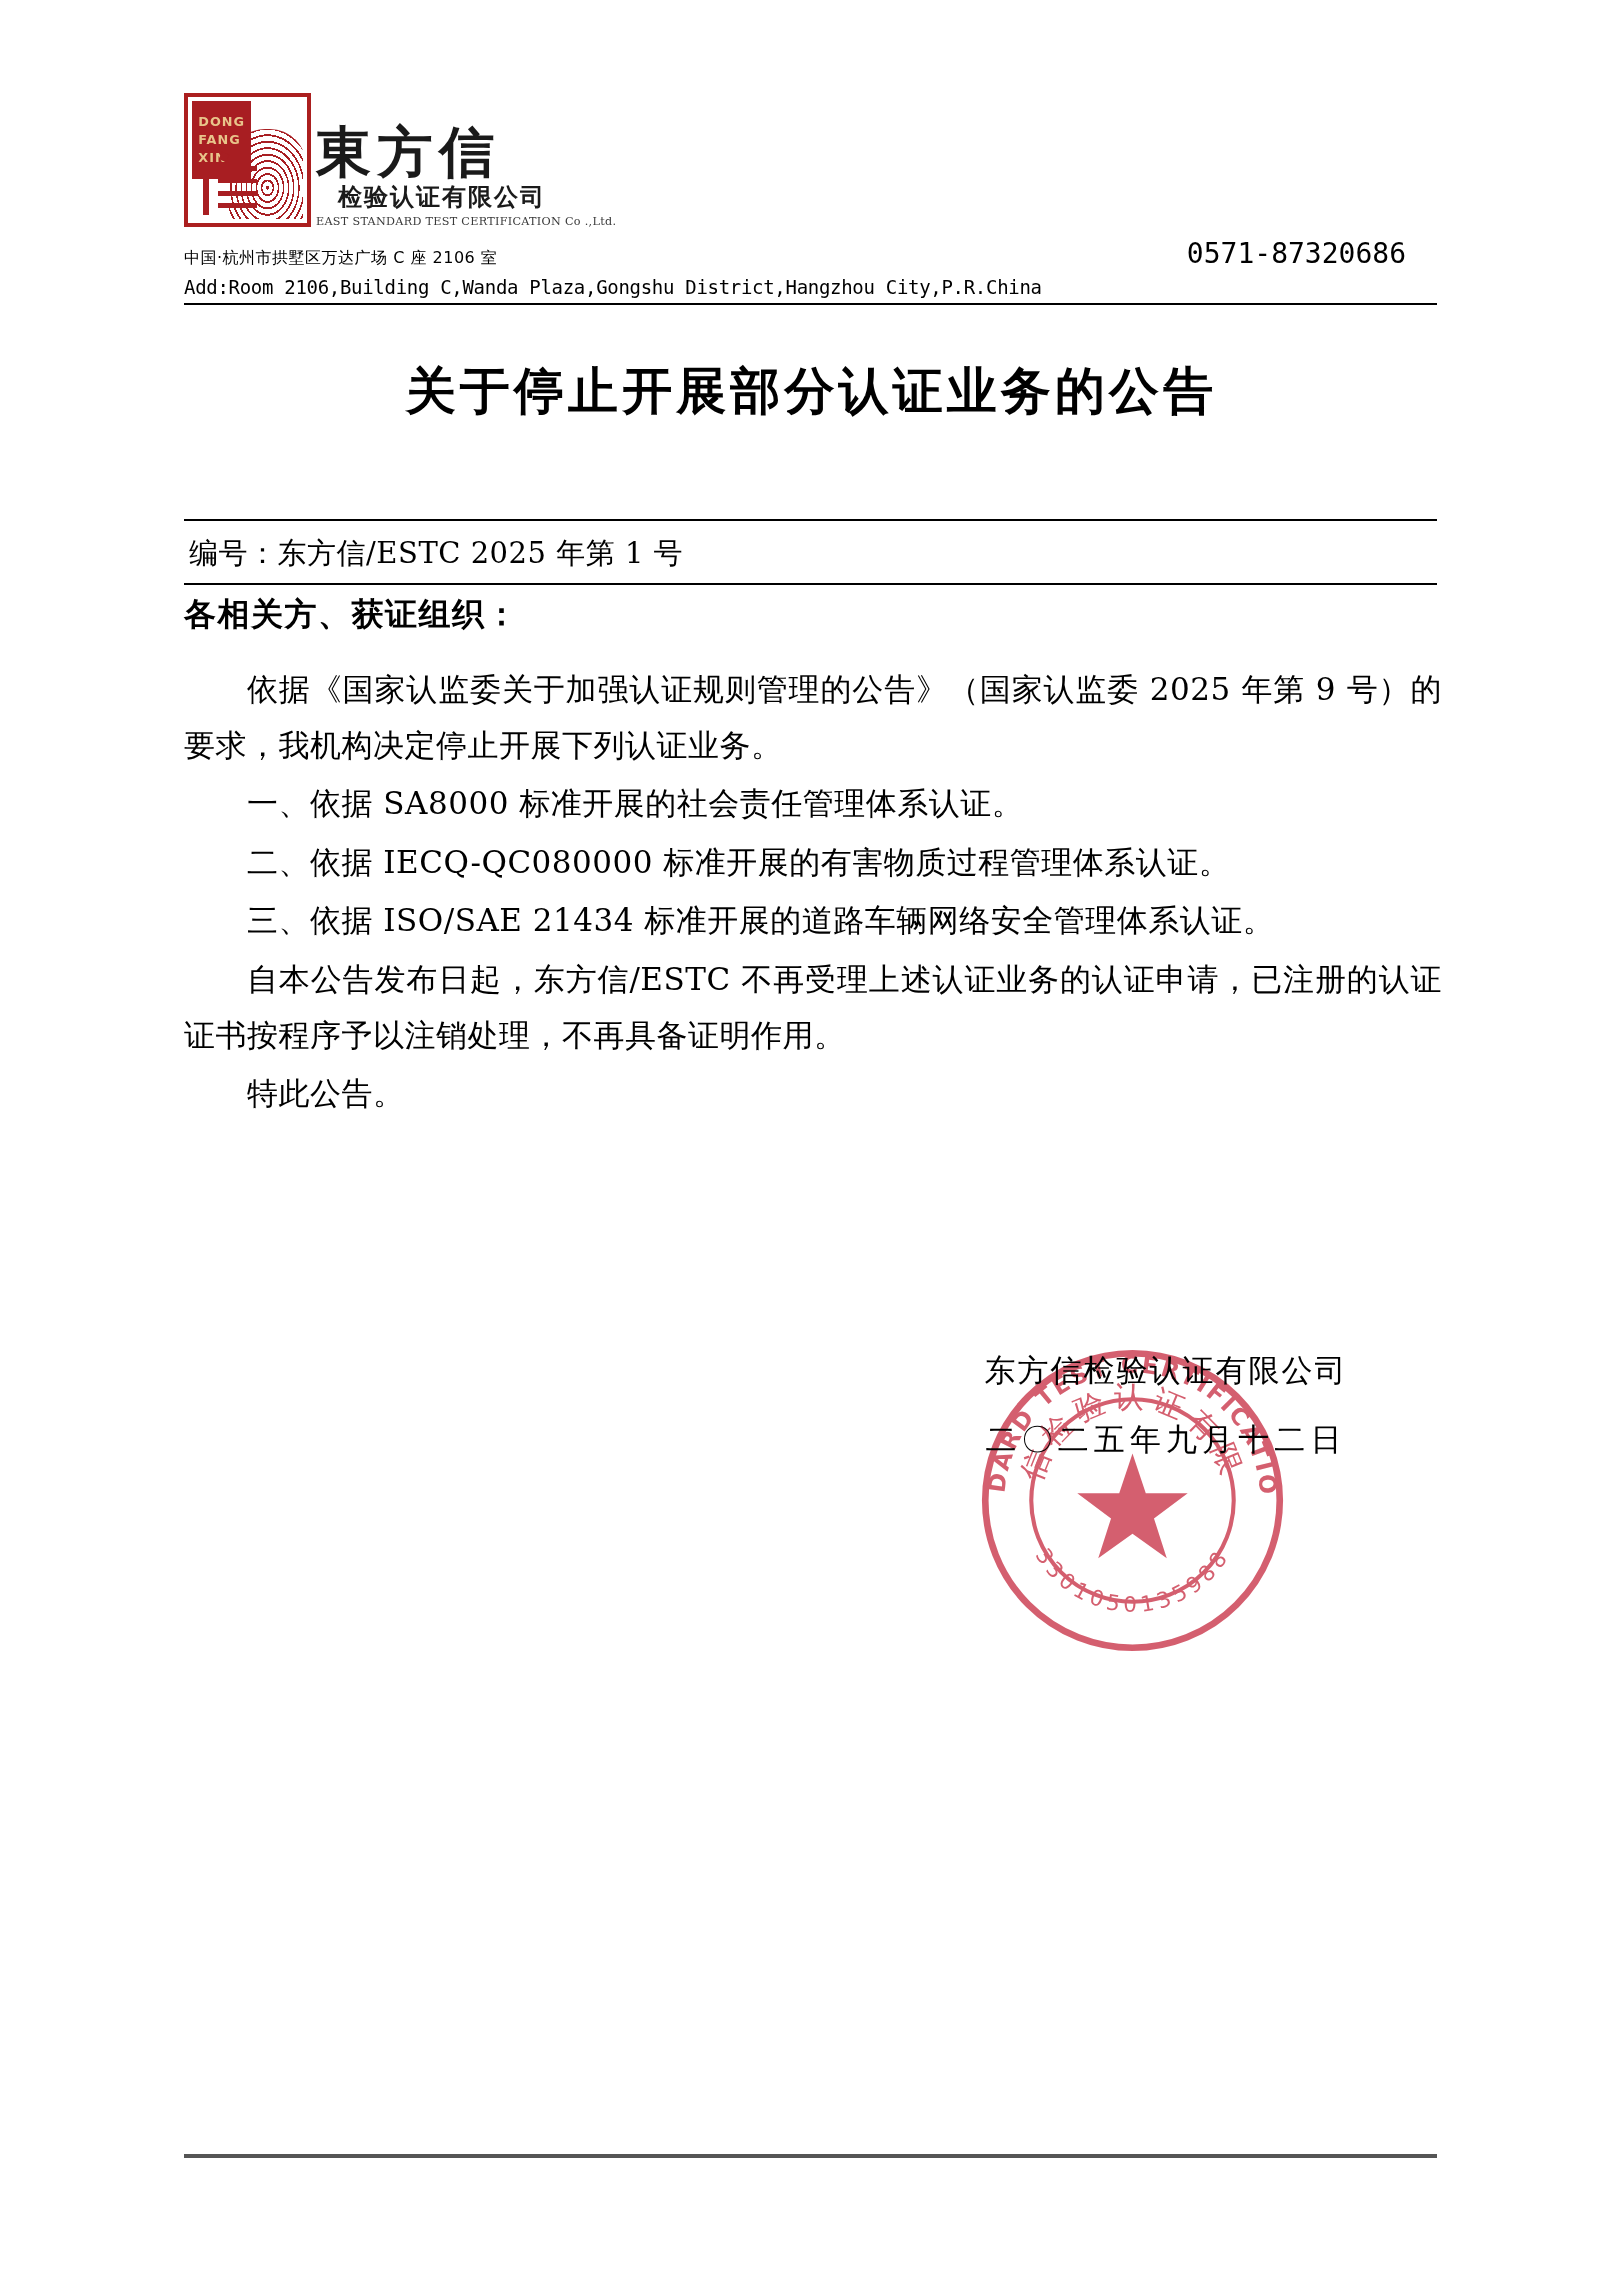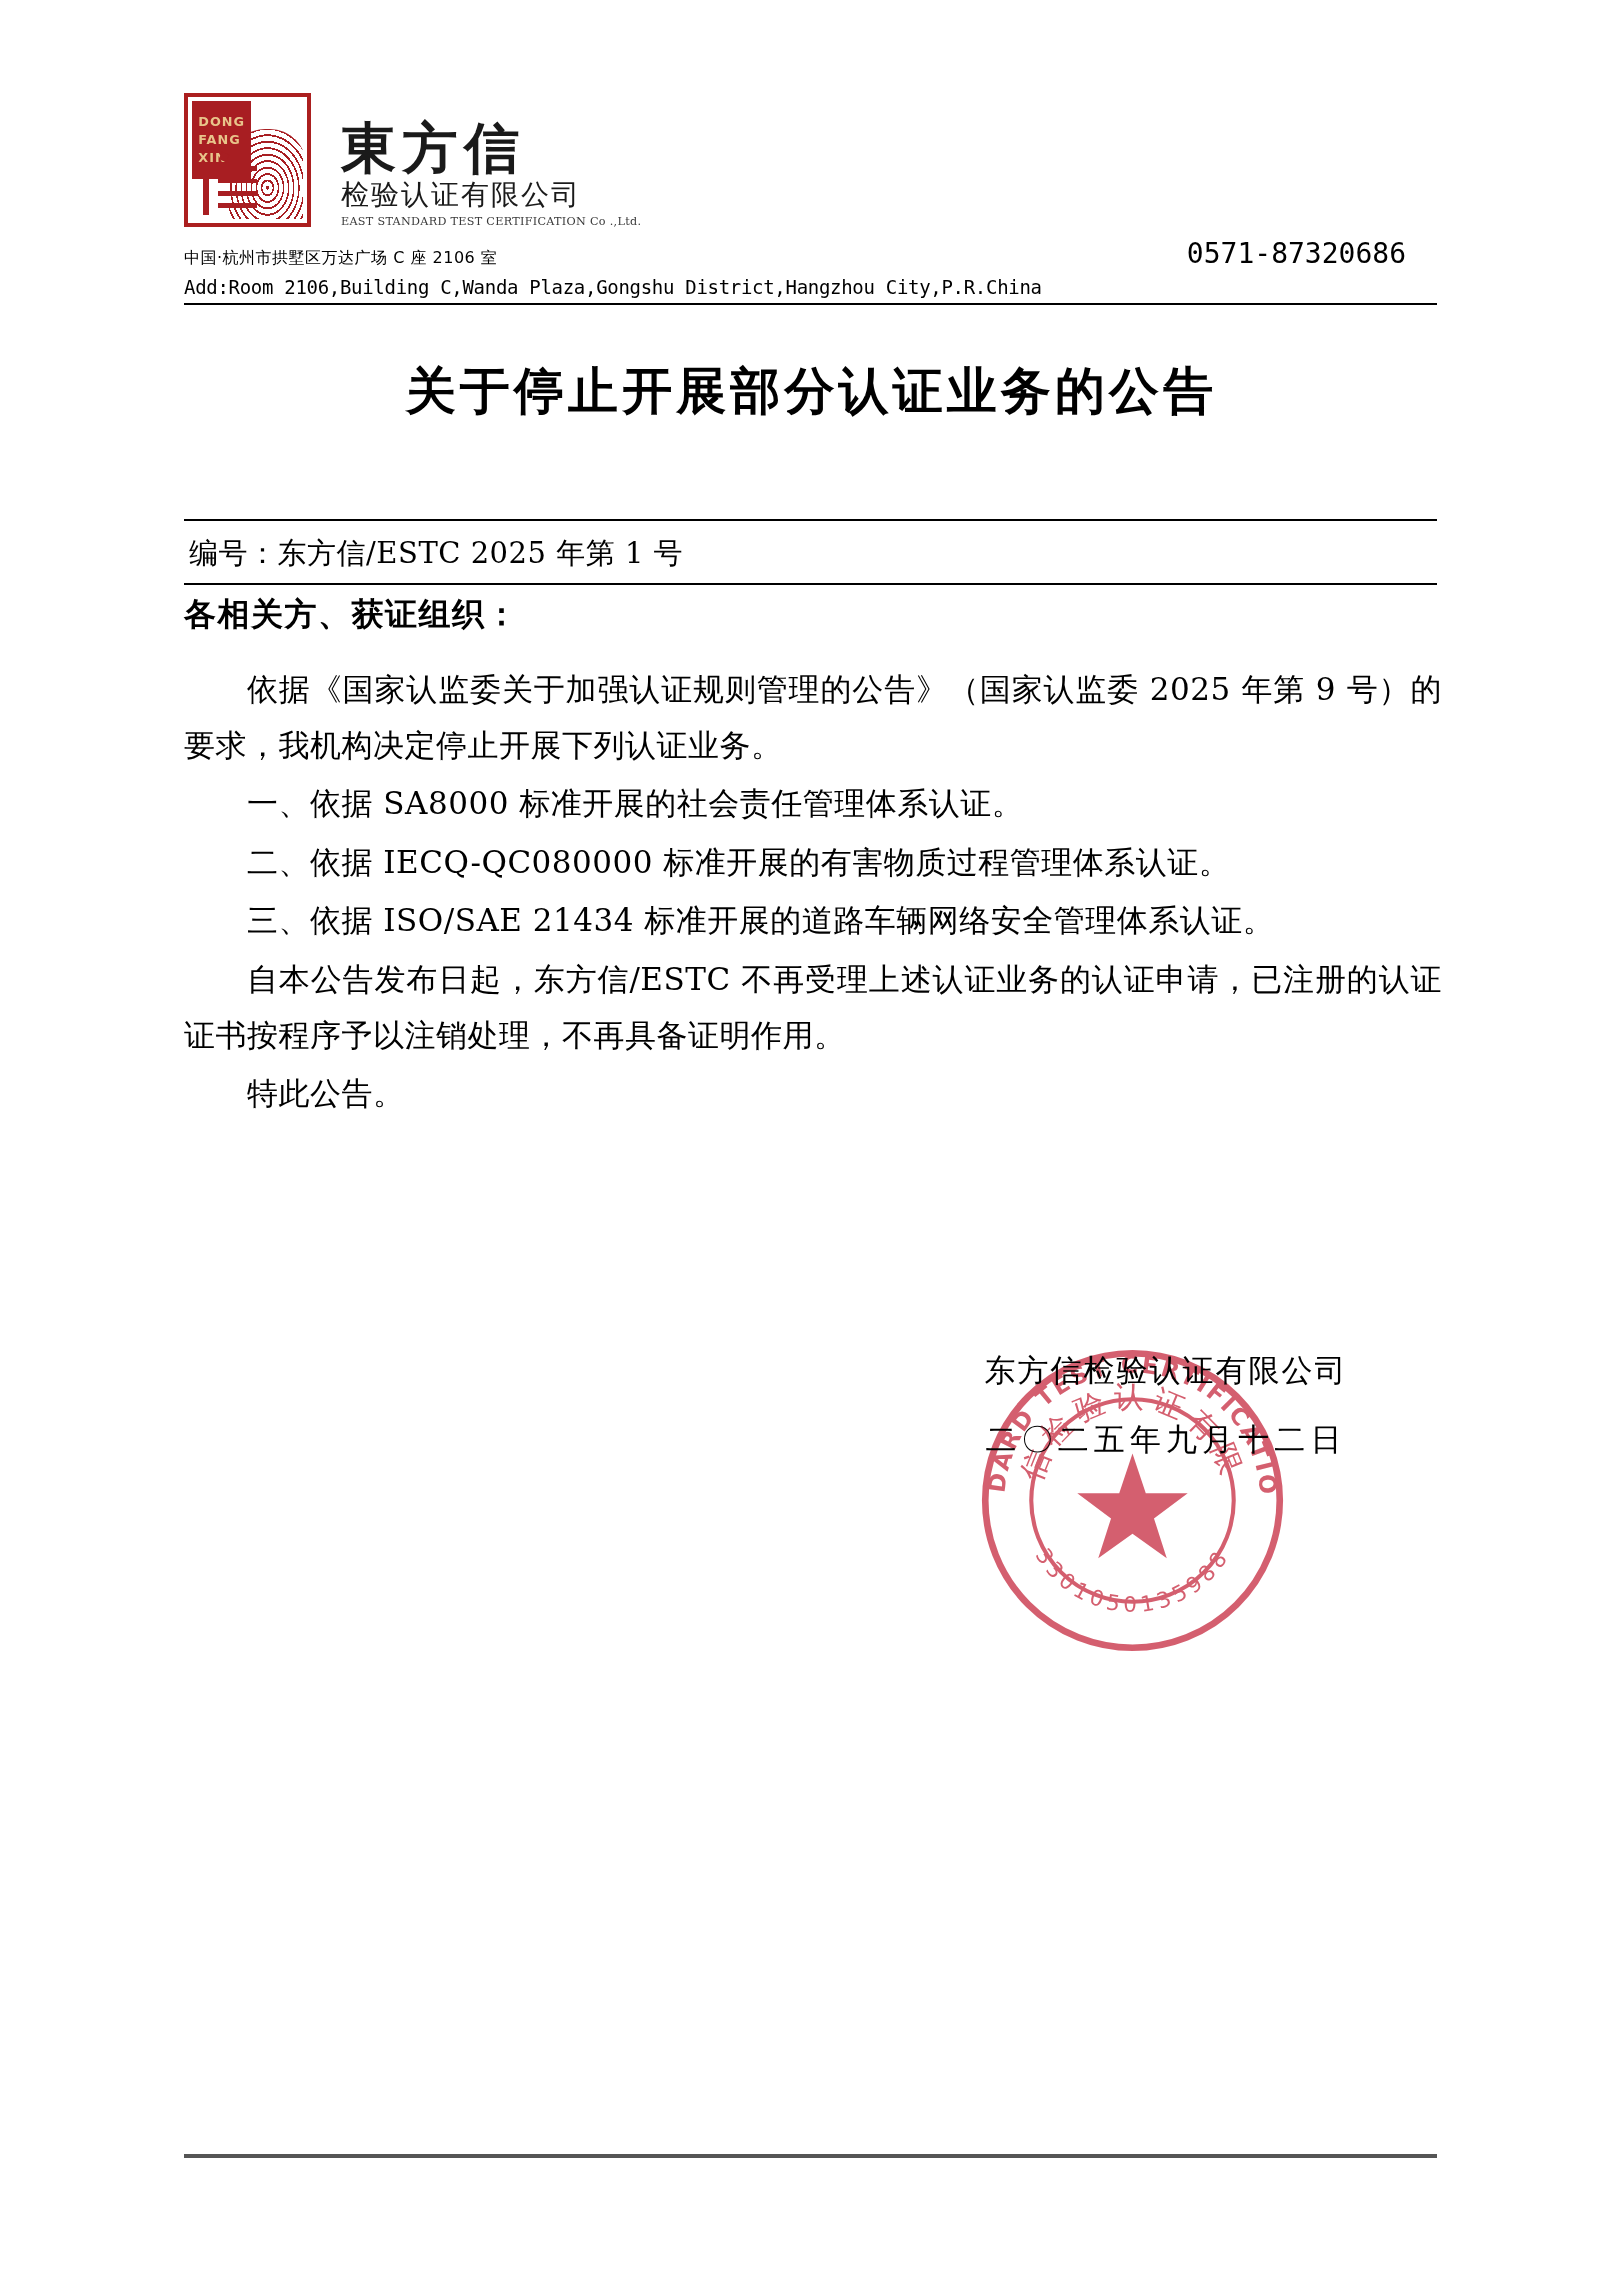--- a/index.html
+++ b/index.html
@@ -25,21 +25,21 @@
   .letterhead {
     position: absolute;
     left: 184px;
     top: 61px;
     width: 1253px;
   }
 
   .brand-row {
     display: flex;
     align-items: flex-end;
-    gap: 30px;
+    gap: 5px;
     height: 169px;
   }
 
   
   .logo-stamp {
     position: relative;
     width: 127px;
     height: 134px;
     flex: 0 0 auto;
     margin-bottom: 3.1px;
@@ -121,27 +121,28 @@
     font-family: "DejaVu Sans", sans-serif;
     font-size: 55px;
     font-weight: 700;
     line-height: 1.04;
     letter-spacing: 6.6px;
     color: #1a1a1a;
     white-space: nowrap;
   }
   .brand-cn-sub {
     font-family: "DejaVu Sans", sans-serif;
-    font-size: 28px;
-    font-weight: 400;
+    font-size: 24px;
+    font-weight: 700;
     line-height: 1.12;
     letter-spacing: 2px;
     color: #1a1a1a;
     margin-top: 2px;
     white-space: nowrap;
+    margin-left: 22px;
   }
   .brand-en {
     font-family: "DejaVu Serif", "Liberation Serif", serif;
     font-size: 11.2px;
     letter-spacing: 0.3px;
     color: #3a3a3a;
     margin-top: 4.6px;
     white-space: nowrap;
   }
 

